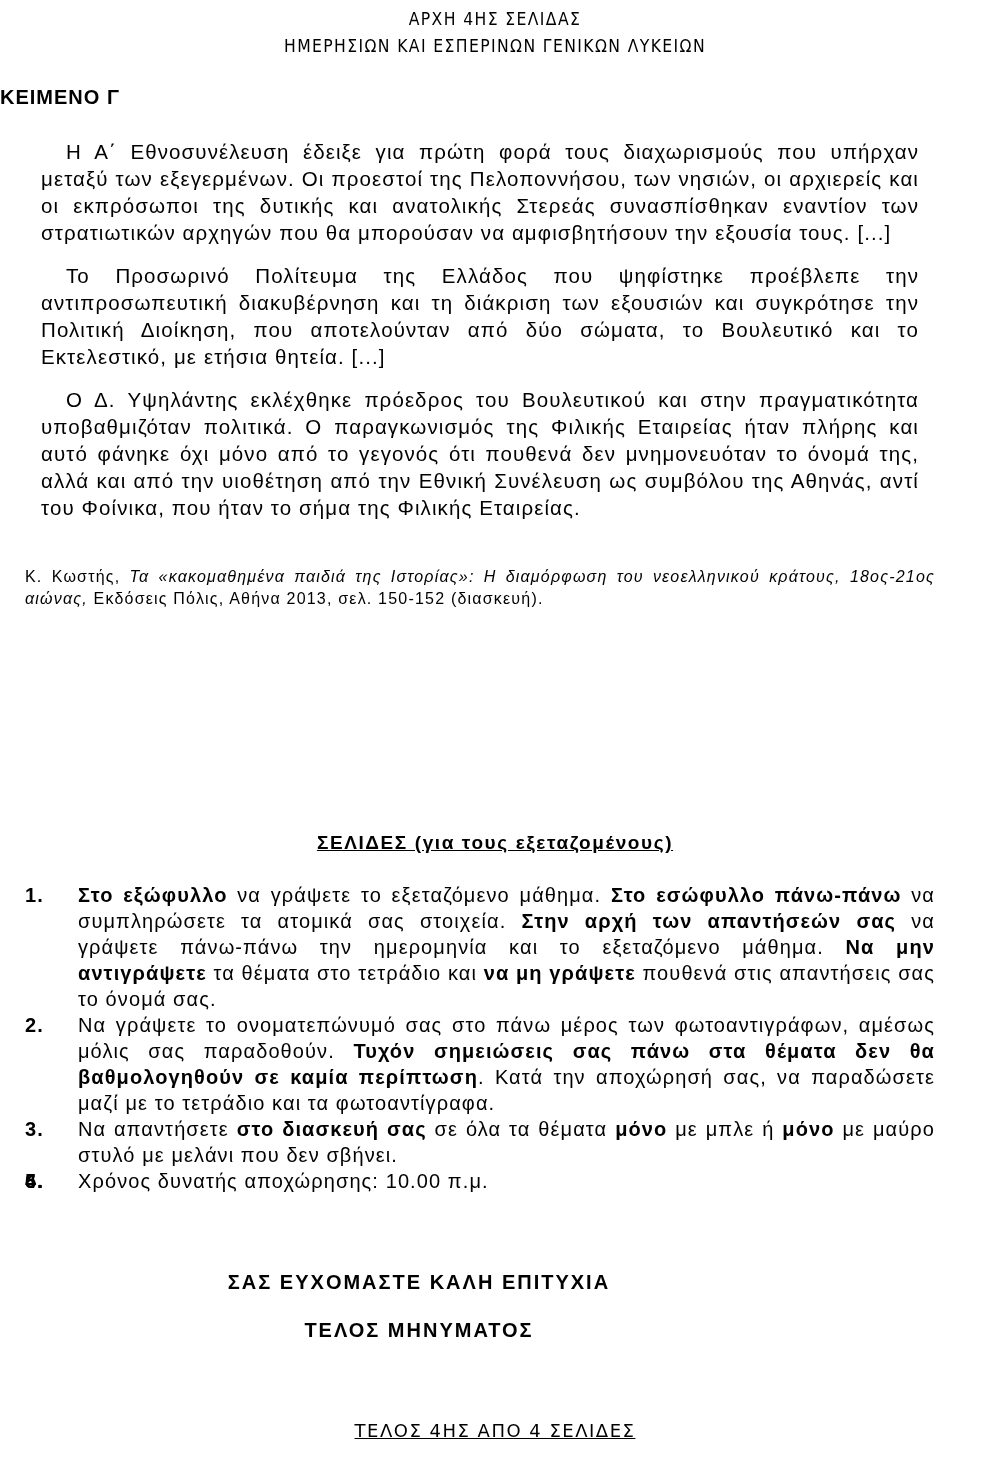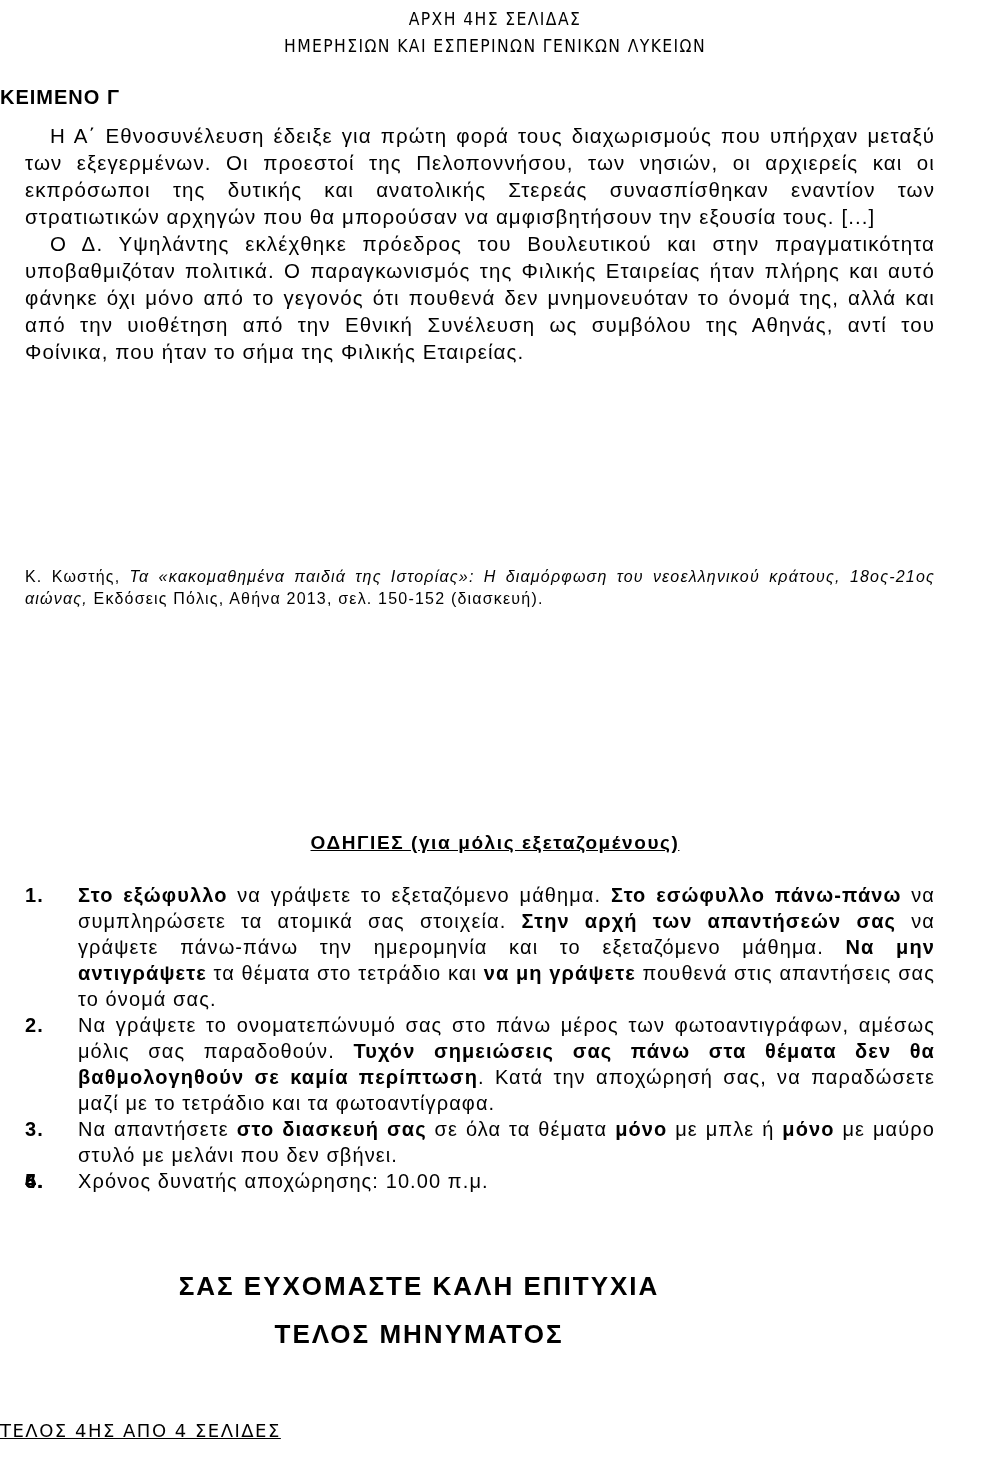--- a/index.html
+++ b/index.html
@@ -15,65 +15,66 @@
   #hdr1 { top: 9px; }
   #hdr2 { top: 36px; }
   .title {
     position: absolute; left: 0; width: 990px; top: 86px;
     font-weight: bold; font-size: 20px; letter-spacing: 1px;
   }
   .body {
     position: absolute; left: 25px; width: 910px; top: 122px;
     font-size: 20.5px; line-height: 27px; letter-spacing: 1.1px; text-align: justify;
   }
-  .body p { margin: 0; text-indent: 25px; }
+  .body p { margin: 16px; text-indent: 25px; }
   .source {
     position: absolute; left: 25px; width: 910px; top: 566px;
     font-size: 16px; line-height: 22px; letter-spacing: 1.2px; text-align: justify;
   }
   .source .it { font-style: italic; }
   .instr-title {
     position: absolute; left: 0; width: 990px; text-align: center; top: 832px;
     font-weight: bold; font-size: 19px; letter-spacing: 1.6px; text-decoration: underline;
   }
   .instr {
     position: absolute; left: 25px; width: 910px; top: 882px; margin: 0; padding: 0; list-style: none;
     font-size: 20px; line-height: 26px; letter-spacing: 1.1px;
   }
   .instr li { position: relative; padding-left: 53px; text-align: justify; }
   .instr .num { position: absolute; left: 0; top: 0; font-weight: bold; }
   .instr b { font-weight: bold; }
   .closing {
     position: absolute; left: 0; width: 838px; text-align: center;
-    font-weight: bold; font-size: 26px; letter-spacing: 2px;
+    font-weight: bold; font-size: 20px; letter-spacing: 2px;
   }
   #close1 { top: 1271px; }
   #close2 { top: 1297px; margin-top: 22px; }
   .footer {
-    position: absolute; left: 0; width: 990px; text-align: left; top: 1420px;
+    position: absolute; left: 0; width: 990px; text-align: center; top: 1420px;
     font-family: "DejaVu Sans", sans-serif; font-size: 18px; letter-spacing: 1.5px;
     text-decoration: underline;
   }
 </style>
 </head>
 <body>
 
 <div id="hdr1" class="hdr">ΑΡΧΗ 4ΗΣ ΣΕΛΙΔΑΣ</div>
 <div id="hdr2" class="hdr">ΗΜΕΡΗΣΙΩΝ ΚΑΙ ΕΣΠΕΡΙΝΩΝ ΓΕΝΙΚΩΝ ΛΥΚΕΙΩΝ</div>
 
 <div class="title">ΚΕΙΜΕΝΟ Γ</div>
 
 <div class="body">
   <p>Η Α΄ Εθνοσυνέλευση έδειξε για πρώτη φορά τους διαχωρισμούς που υπήρχαν μεταξύ των εξεγερμένων. Οι προεστοί της Πελοποννήσου, των νησιών, οι αρχιερείς και οι εκπρόσωποι της δυτικής και ανατολικής Στερεάς συνασπίσθηκαν εναντίον των στρατιωτικών αρχηγών που θα μπορούσαν να αμφισβητήσουν την εξουσία τους. [...]</p>
+  <p>Το Προσωρινό Πολίτευμα της Ελλάδος που ψηφίστηκε προέβλεπε την αντιπροσωπευτική διακυβέρνηση και τη διάκριση των εξουσιών και συγκρότησε την Πολιτική Διοίκηση, που αποτελούνταν από δύο σώματα, το Βουλευτικό και το Εκτελεστικό, με ετήσια θητεία. [...]</p>
   <p>Ο Δ. Υψηλάντης εκλέχθηκε πρόεδρος του Βουλευτικού και στην πραγματικότητα υποβαθμιζόταν πολιτικά. Ο παραγκωνισμός της Φιλικής Εταιρείας ήταν πλήρης και αυτό φάνηκε όχι μόνο από το γεγονός ότι πουθενά δεν μνημονευόταν το όνομά της, αλλά και από την υιοθέτηση από την Εθνική Συνέλευση ως συμβόλου της Αθηνάς, αντί του Φοίνικα, που ήταν το σήμα της Φιλικής Εταιρείας.</p>
 </div>
 
 <div class="source"><span>Κ. Κωστής, </span><span class="it">Τα «κακομαθημένα παιδιά της Ιστορίας»: Η διαμόρφωση του νεοελληνικού κράτους, 18ος-21ος αιώνας,</span><span> Εκδόσεις Πόλις, Αθήνα 2013, σελ. 150-152 (διασκευή).</span></div>
 
-<div class="instr-title">ΟΔΗΓΙΕΣ (για μόλις εξεταζομένους)</div>
+<div class="instr-title">ΣΕΛΙΔΕΣ (για τους εξεταζομένους)</div>
 
 <ul class="instr" id="instr-list">
     <li><span class="num">1.</span><b>Στο εξώφυλλο</b><span> να γράψετε το εξεταζόμενο μάθημα. </span><b>Στο εσώφυλλο πάνω-πάνω</b><span> να συμπληρώσετε τα ατομικά σας στοιχεία. </span><b>Στην αρχή των απαντήσεών σας</b><span> να γράψετε πάνω-πάνω την ημερομηνία και το εξεταζόμενο μάθημα. </span><b>Να μην αντιγράψετε</b><span> τα θέματα στο τετράδιο και </span><b>να μη γράψετε</b><span> πουθενά στις απαντήσεις σας το όνομά σας.</span></li>
     <li><span class="num">2.</span><span>Να γράψετε το ονοματεπώνυμό σας στο πάνω μέρος των φωτοαντιγράφων, αμέσως μόλις σας παραδοθούν. </span><b>Τυχόν σημειώσεις σας πάνω στα θέματα δεν θα βαθμολογηθούν σε καμία περίπτωση</b><span>. Κατά την αποχώρησή σας, να παραδώσετε μαζί με το τετράδιο και τα φωτοαντίγραφα.</span></li>
     <li><span class="num">3.</span><span>Να απαντήσετε </span><b>στο διασκευή σας</b><span> σε όλα τα θέματα </span><b>μόνο</b><span> με μπλε ή </span><b>μόνο</b><span> με μαύρο στυλό με μελάνι που δεν σβήνει.</span></li>
     <li><span class="num">4.</span></li>
     <li><span class="num">5.</span></li>
     <li><span class="num">6.</span><span>Χρόνος δυνατής αποχώρησης: 10.00 π.μ.</span></li>
   </ul>
 

